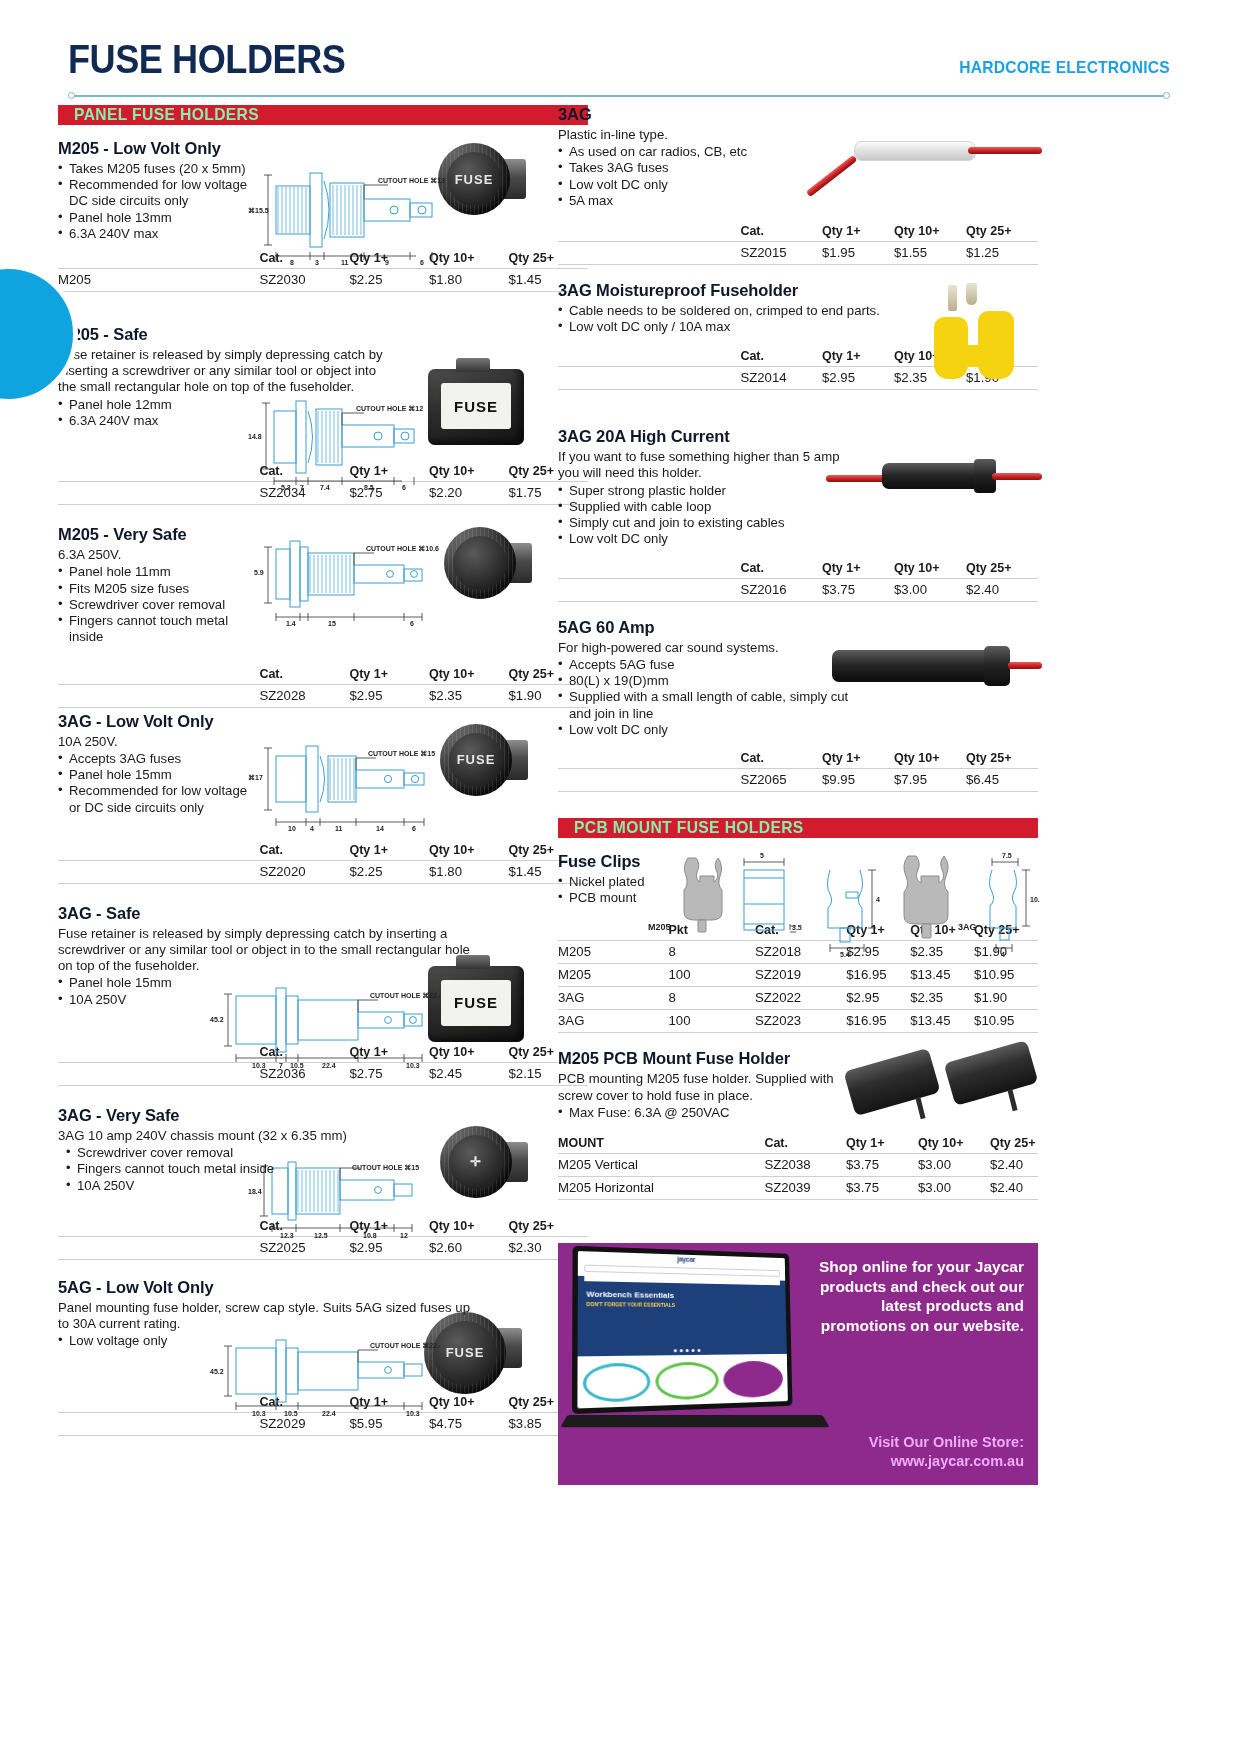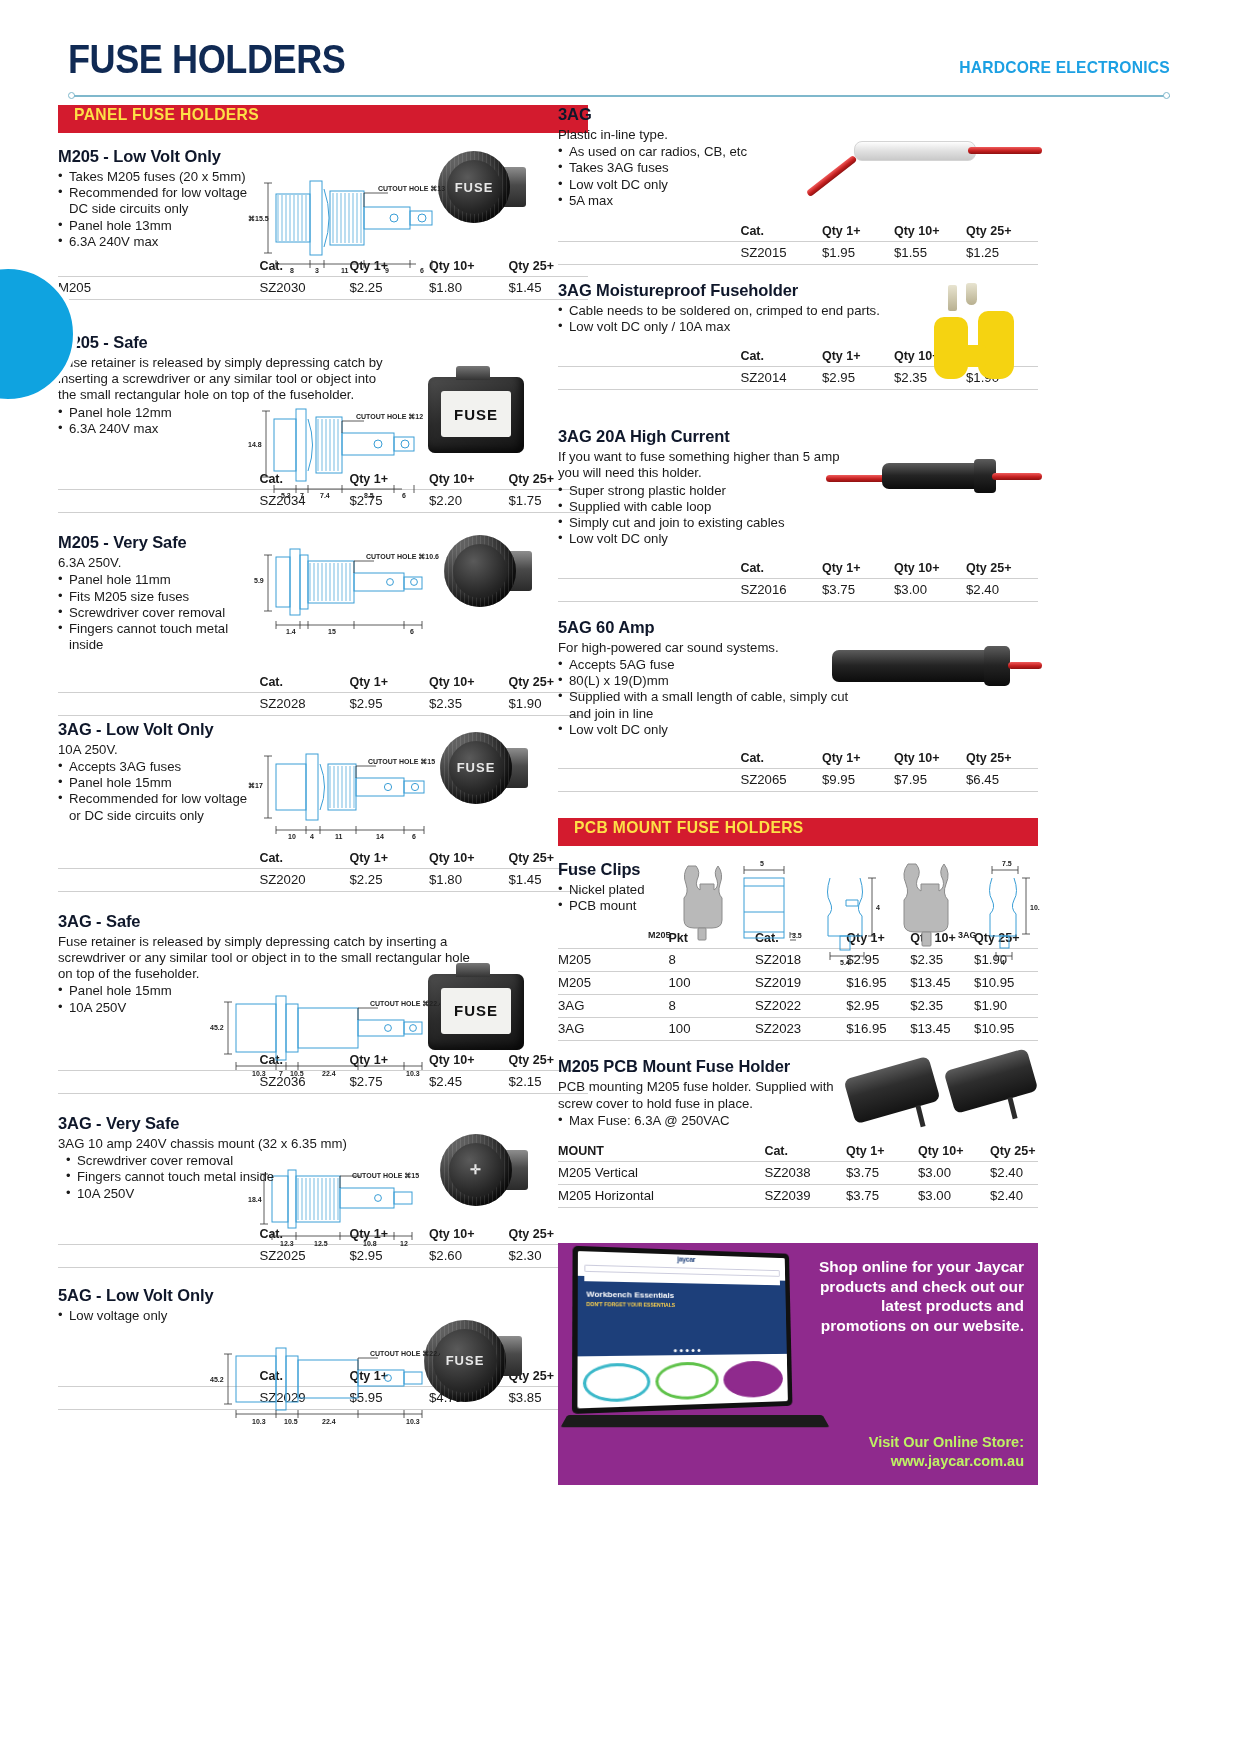--- a/index.html
+++ b/index.html
@@ -40,22 +40,22 @@
   }
   .rule-dot.r { left:1095px; }
 
   
   .col { position:absolute; top:105px; width:530px; }
   .col-left  { left:58px;  }
   .col-right { left:558px; width:480px; }
 
   
   .band {
-    background:#d31b2e; color:#fde047; height:28px;
-    display:flex; align-items:flex-start; padding-left:16px;
+    background:#d31b2e; color:#86efac; height:20px;
+    display:flex; align-items:flex-end; padding-left:16px;
     font-size:17px; font-weight:bold; letter-spacing:.4px;
     transform-origin:left center; margin-bottom:14px;
   }
   .band span { transform:scaleX(0.92); transform-origin:left center; display:inline-block; }
 
   
   .prod { position:relative; margin-bottom:4px; }
   .p-title {
     color:#0f172a; font-size:16.5px; font-weight:bold;
     margin-bottom:3px; letter-spacing:-0.1px;
@@ -168,21 +168,21 @@
     position:absolute; left:558px; top:1243px; width:480px; height:242px;
     background:#8f2a8d; overflow:hidden;
   }
   .ad-copy {
     position:absolute; right:14px; top:14px; width:206px;
     color:#fff; font-size:15.5px; font-weight:bold; line-height:1.26;
     text-align:right;
   }
   .ad-visit {
     position:absolute; right:14px; bottom:14px; width:240px;
-    color:#bef264; font-size:14.5px; font-weight:bold; text-align:right; line-height:1.3;
+    color:#f0abfc; font-size:14.5px; font-weight:bold; text-align:right; line-height:1.3;
   }
   .laptop-screen {
     position:absolute; left:18px; top:6px; width:222px; height:160px;
     background:#111; border-radius:5px; padding:5px;
     transform: perspective(420px) rotateY(11deg) rotateX(3deg);
   }
   .laptop-inner {
     width:100%; height:100%; border-radius:2px; overflow:hidden;
     background:linear-gradient(180deg,#fff 0 16%, #1d3f7a 16% 62%, #fff 62% 100%);
     position:relative;
@@ -665,20 +665,21 @@
           <td>$2.60</td>
           <td>$2.30</td>
         </tr>
           </tbody>
       </table>
     </div>
 
     <div class="prod" style="min-height:150px; margin-top:18px;">
       <div class="p-body full">
         <div class="p-title">5AG - Low Volt Only</div>
+        <div class="p-lead">Panel mounting fuse holder, screw cap style. Suits 5AG sized fuses up to 30A current rating.</div>
         <ul class="p-list">
           <li>Low voltage only</li>
         </ul>
       </div>
 
       <div class="art" style="left:152px; top:56px;">
         <svg width="230" height="86" viewBox="0 0 230 86">
           <g class="dwg">
             <rect x="26" y="14" width="40" height="46"></rect>
             <rect x="66" y="6" width="10" height="62"></rect>

